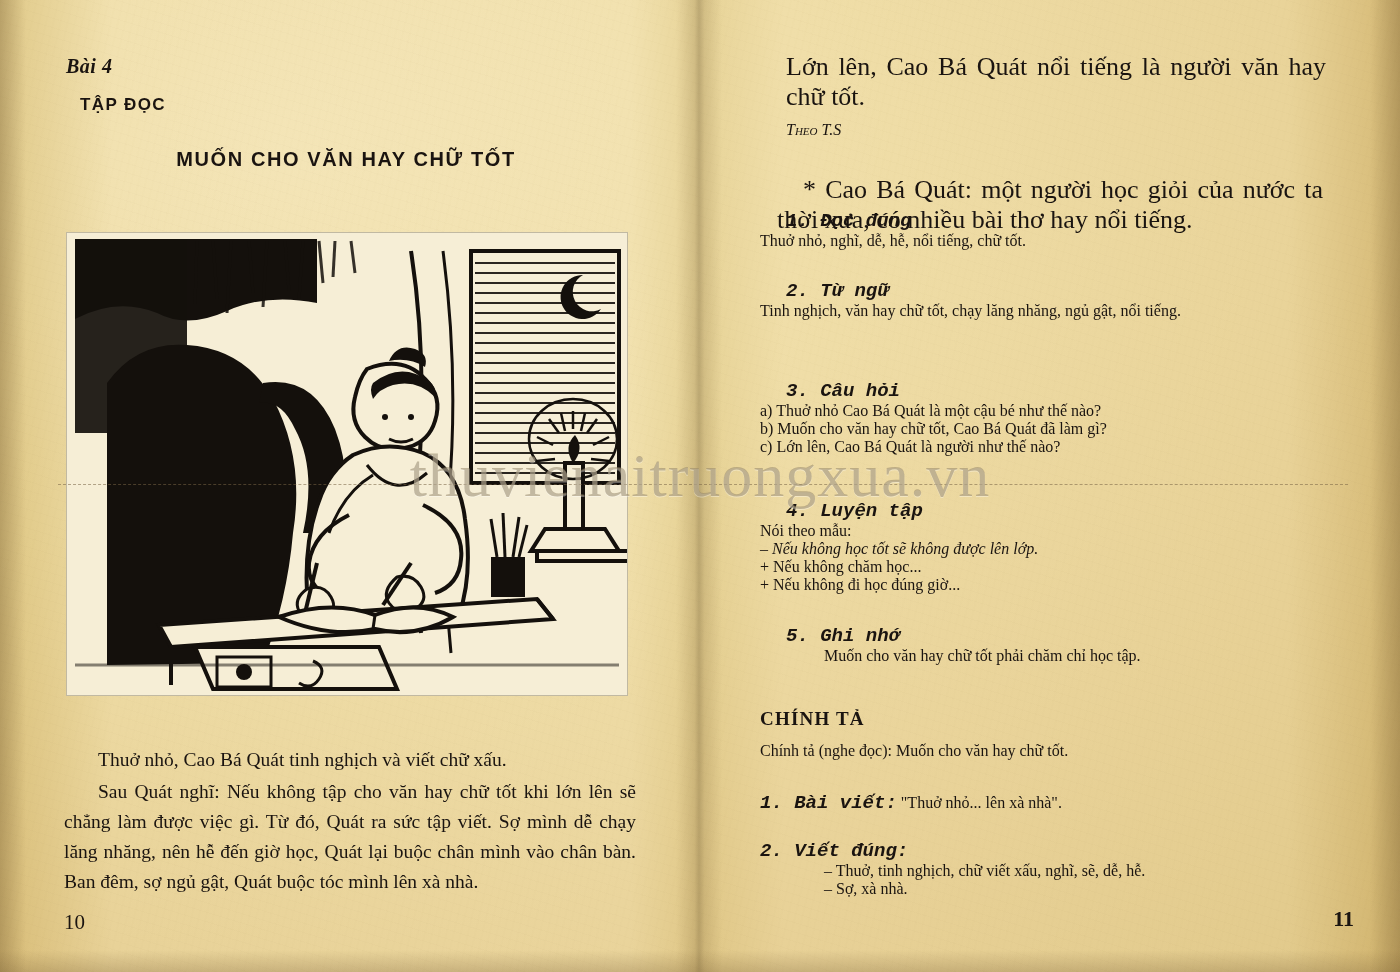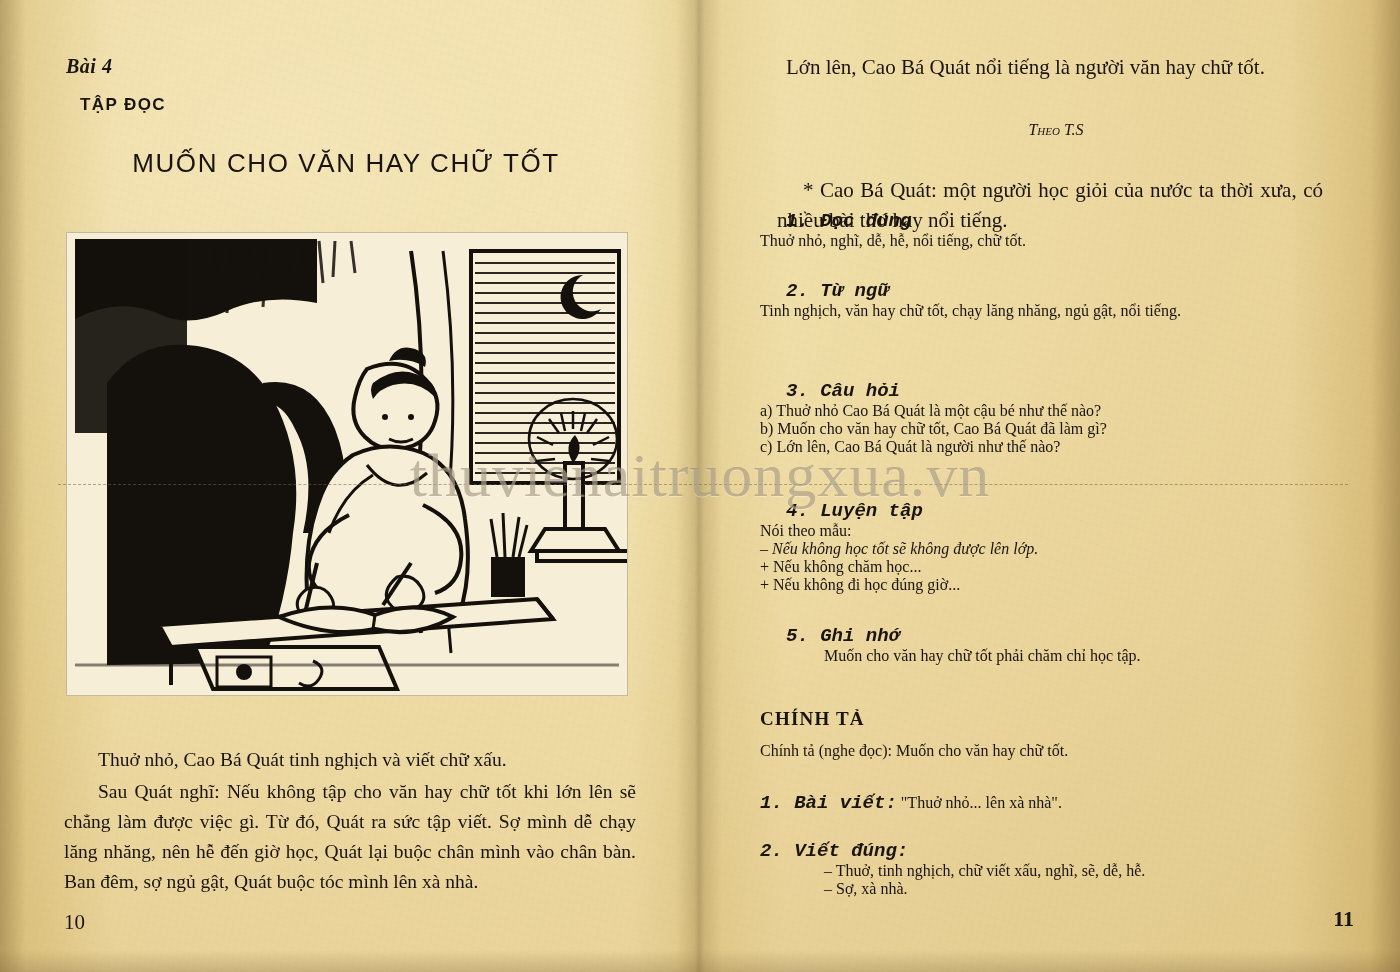--- a/index.html
+++ b/index.html
@@ -81,22 +81,22 @@
     letter-spacing: 1.4px;
     font-family: "Liberation Sans", sans-serif;
     font-weight: 600;
   }
   #lesson-title {
     position: absolute;
     left: 66px; top: 148px;
     width: 560px;
     text-align: center;
     font-family: "Liberation Sans", sans-serif;
-    font-weight: normal;
-    font-size: 26px;
+    font-weight: bold;
+    font-size: 20px;
     letter-spacing: 1.6px;
   }
   
   #illustration {
     position: absolute;
     left: 66px; top: 232px;
     width: 560px; height: 462px;
     background: #f4ecd2;
     overflow: hidden;
     border: 1px solid rgba(40,30,20,.25);
@@ -120,28 +120,28 @@
   }
 
   
   #right-page {
     position: absolute;
     left: 700px; top: 0;
     width: 700px; height: 972px;
   }
   .rp {
     position: absolute;
-    font-size: 21px;
+    font-size: 26px;
     line-height: 30px;
   }
   #r-intro { left: 86px; top: 52px; width: 540px; text-align: justify; }
   #r-intro p { margin: 0; text-indent: 0; }
   #r-attribution {
     left: 86px; top: 115px; width: 540px;
-    text-align: center;
+    text-align: left;
     font-style: italic;
     font-size: 16px;
     font-variant: small-caps;
   }
   #r-footnote { left: 60px; top: 158px; width: 580px; text-align: justify; }
   #r-footnote p { margin: 17px; text-indent: 26px; }
 
   .sub-head {
     font-style: italic;
     font-weight: bold;

